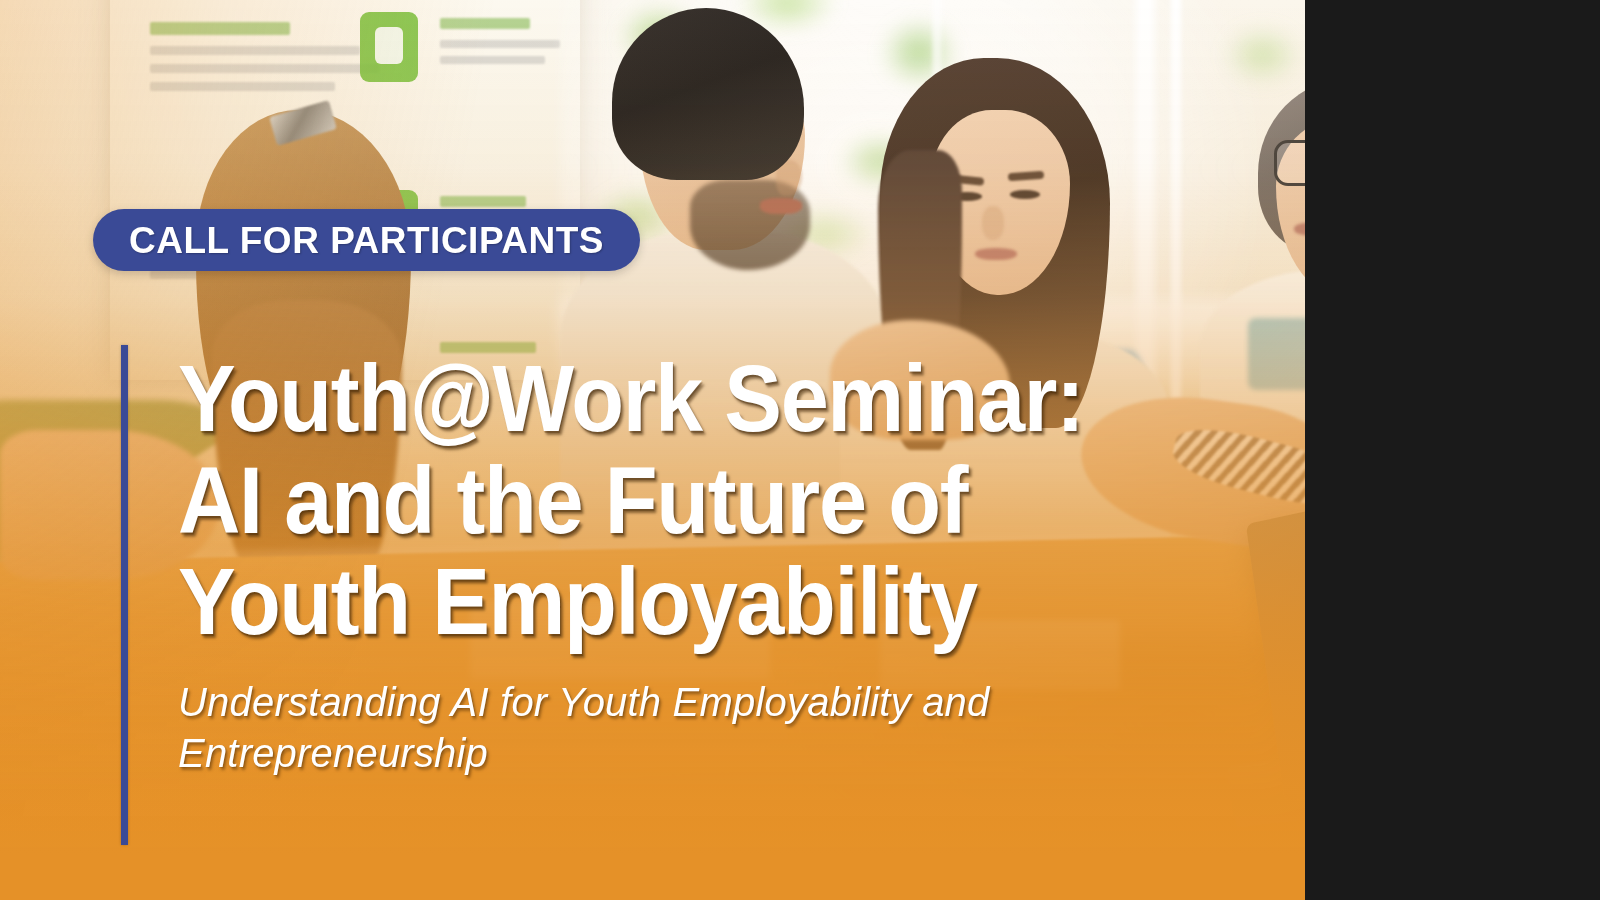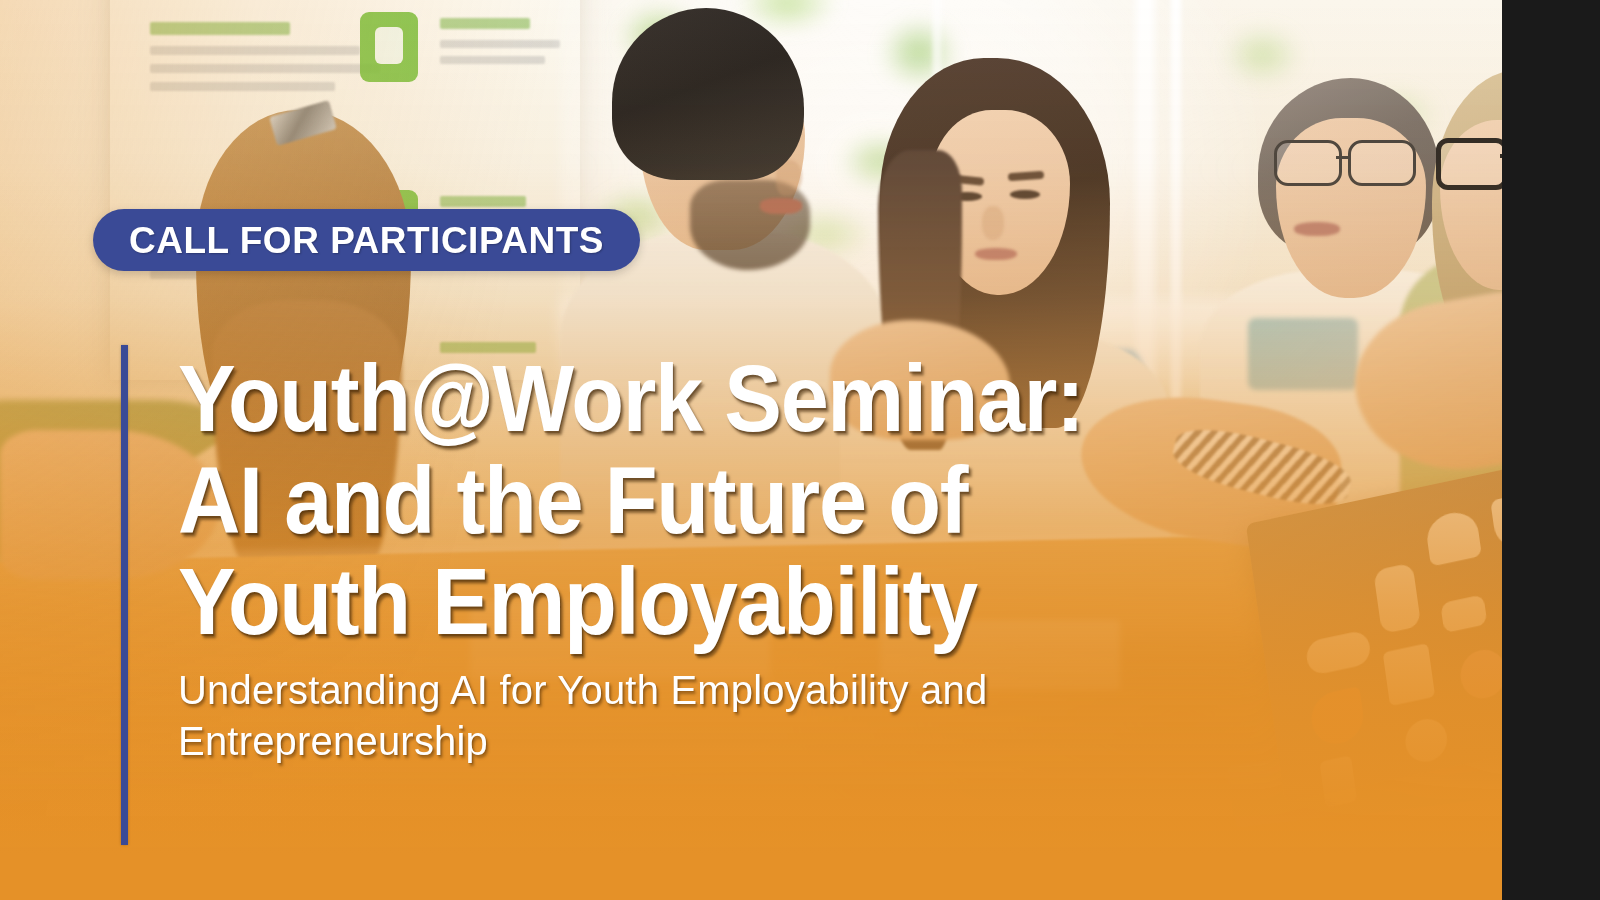--- a/index.html
+++ b/index.html
@@ -2,26 +2,25 @@
 <html><head>
 <meta charset="utf-8">
 <style>
   html, body {
     margin: 0;
     padding: 0;
     background: #1a1a1a;
   }
   #banner {
     position: relative;
-    width: 1485px;
+    width: 1305px;
     height: 900px;
     overflow: hidden;
     font-family: "Liberation Sans", "DejaVu Sans", sans-serif;
     background: #f3ead8;
-    padding-left: 17px;
   }
 
   
   .photo {
     position: absolute;
     inset: 0;
     overflow: hidden;
   }
 
   
@@ -446,23 +445,24 @@
     transform: scaleX(0.92);
     transform-origin: left center;
     text-shadow:
        3px 4px 3px rgba(60,35,5,0.55),
        1px 2px 1px rgba(60,35,5,0.35);
     white-space: nowrap;
   }
   .title .ln { display: block; }
 
   .subtitle {
-    margin: 12px 0 0 0;
+    margin: 24px 0 0 0;
     color: #ffffff;
     font-size: 40px;
+    font-style: italic;
     font-weight: 400;
     line-height: 1.28;
     letter-spacing: 0.2px;
     max-width: 1040px;
     text-shadow:
        2px 3px 3px rgba(95,55,10,0.55),
        1px 1px 1px rgba(95,55,10,0.30);
   }
 </style>
 </head>

